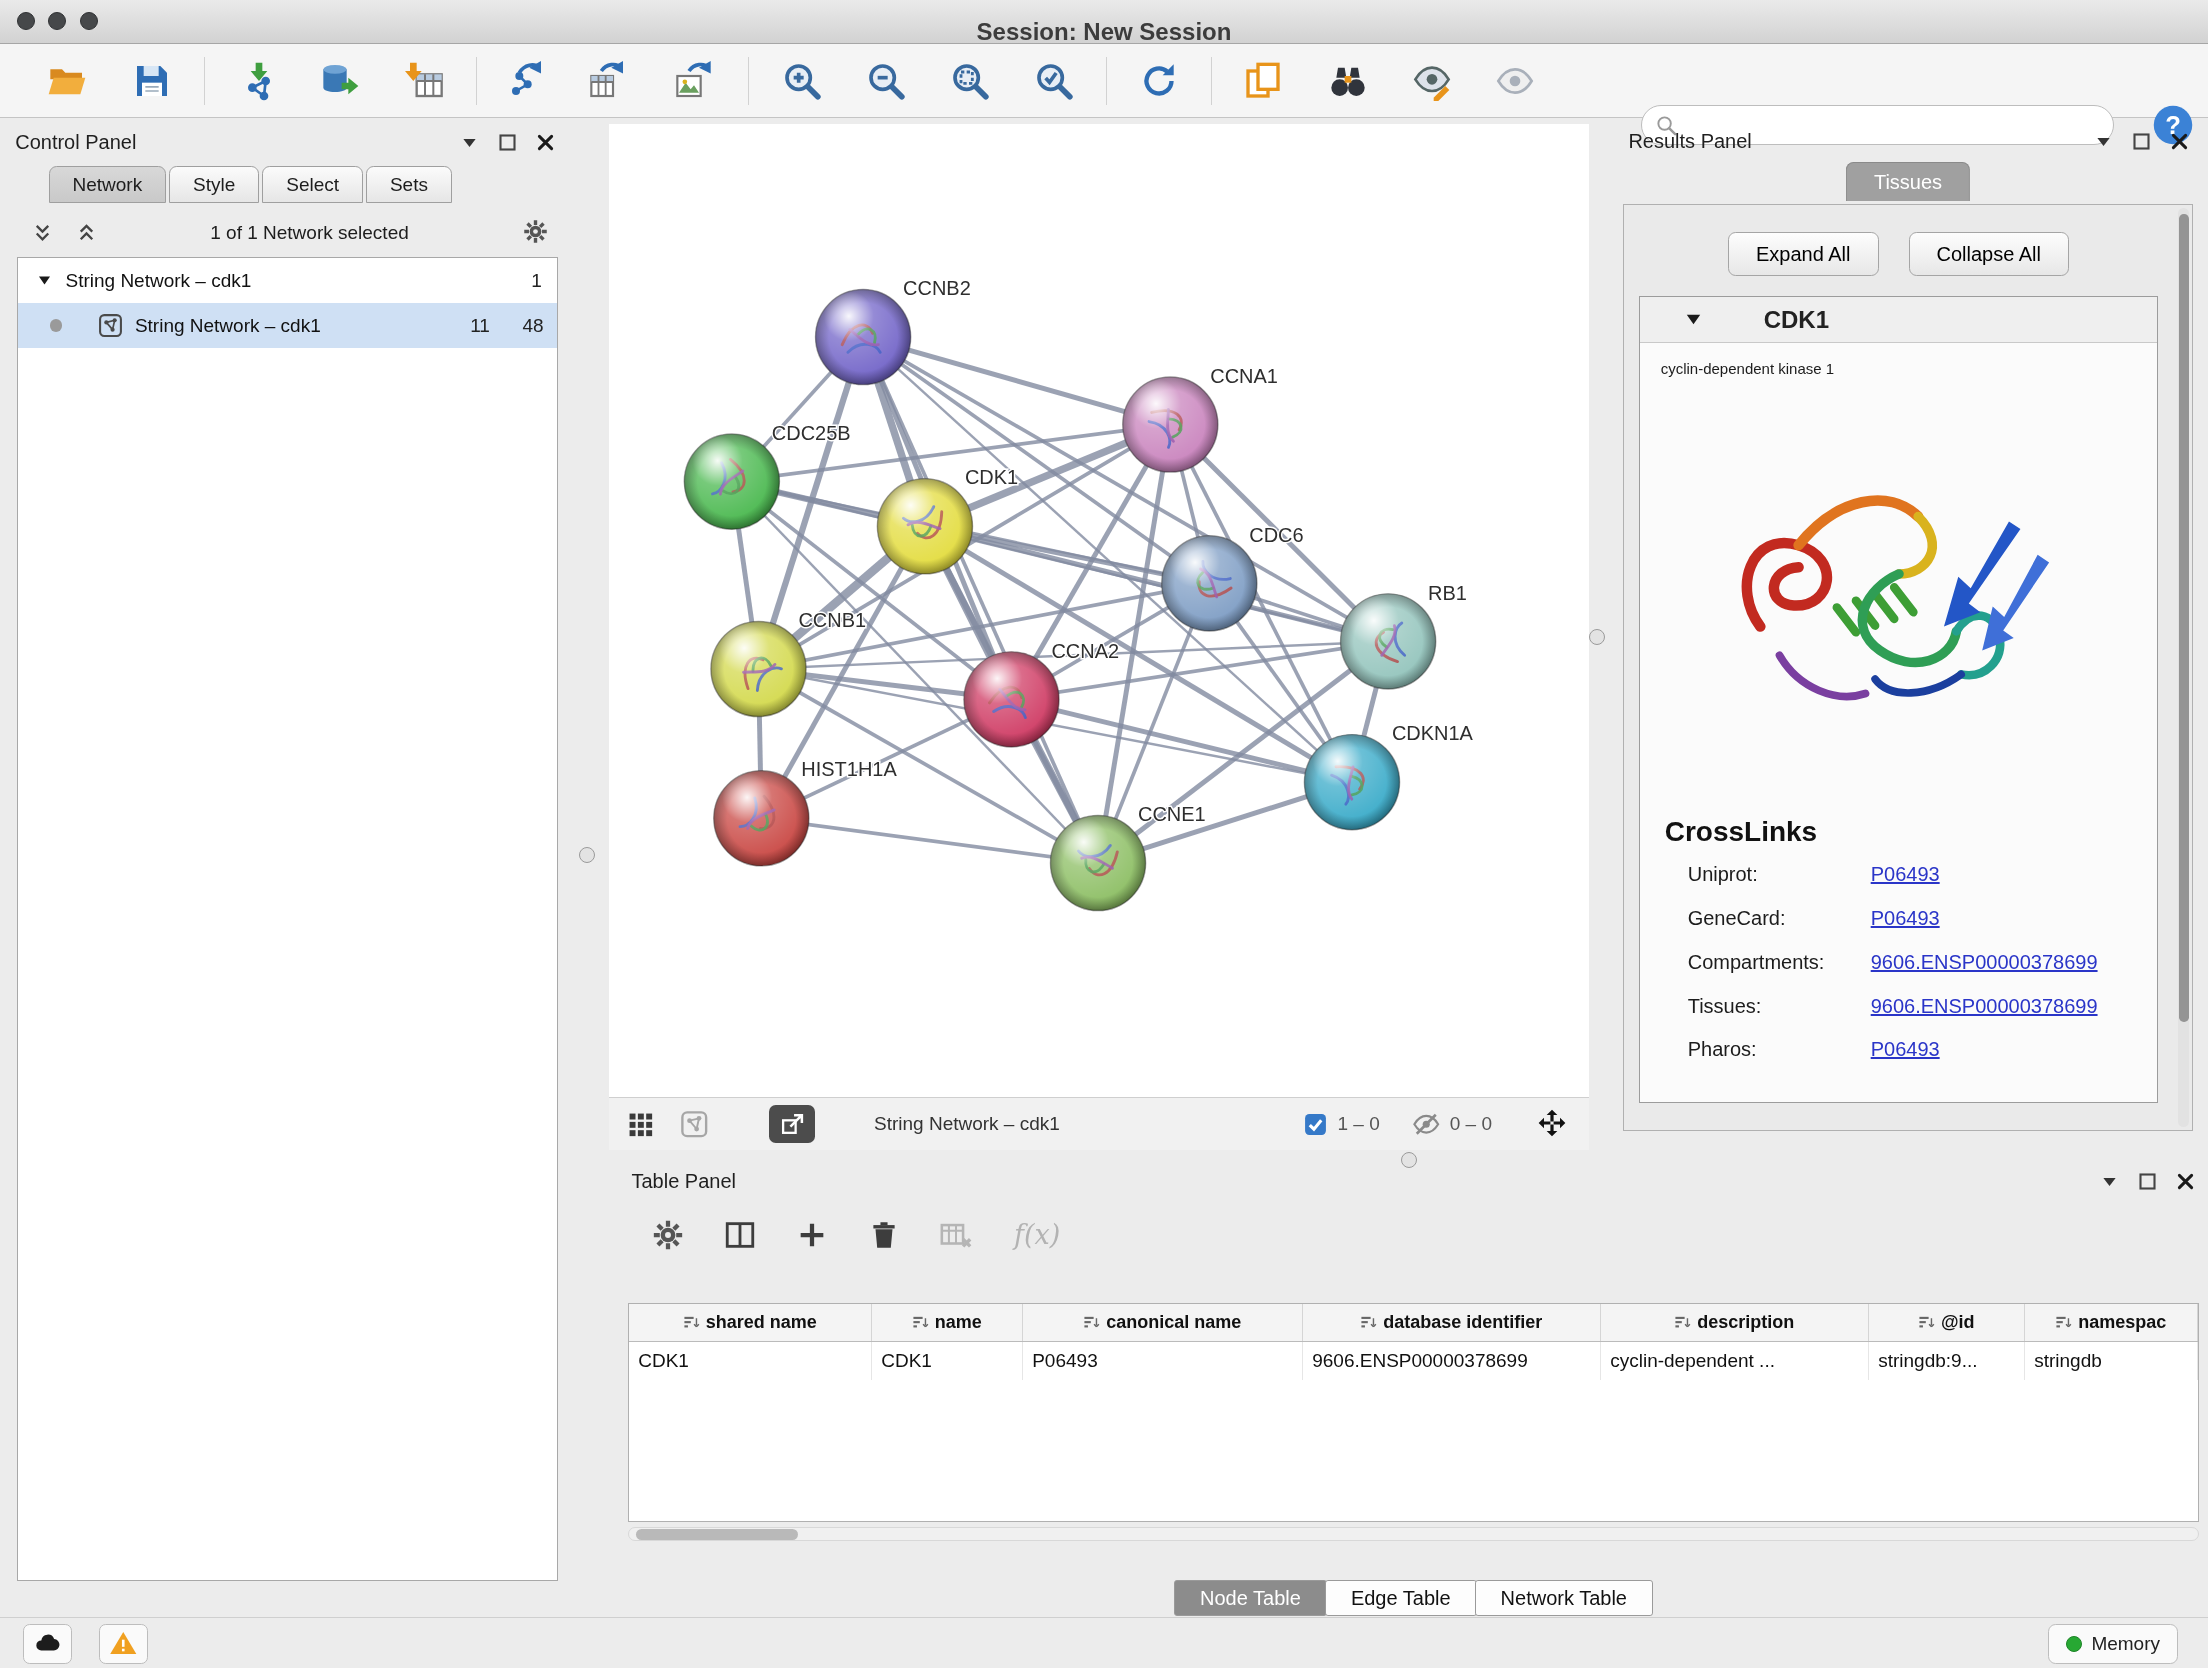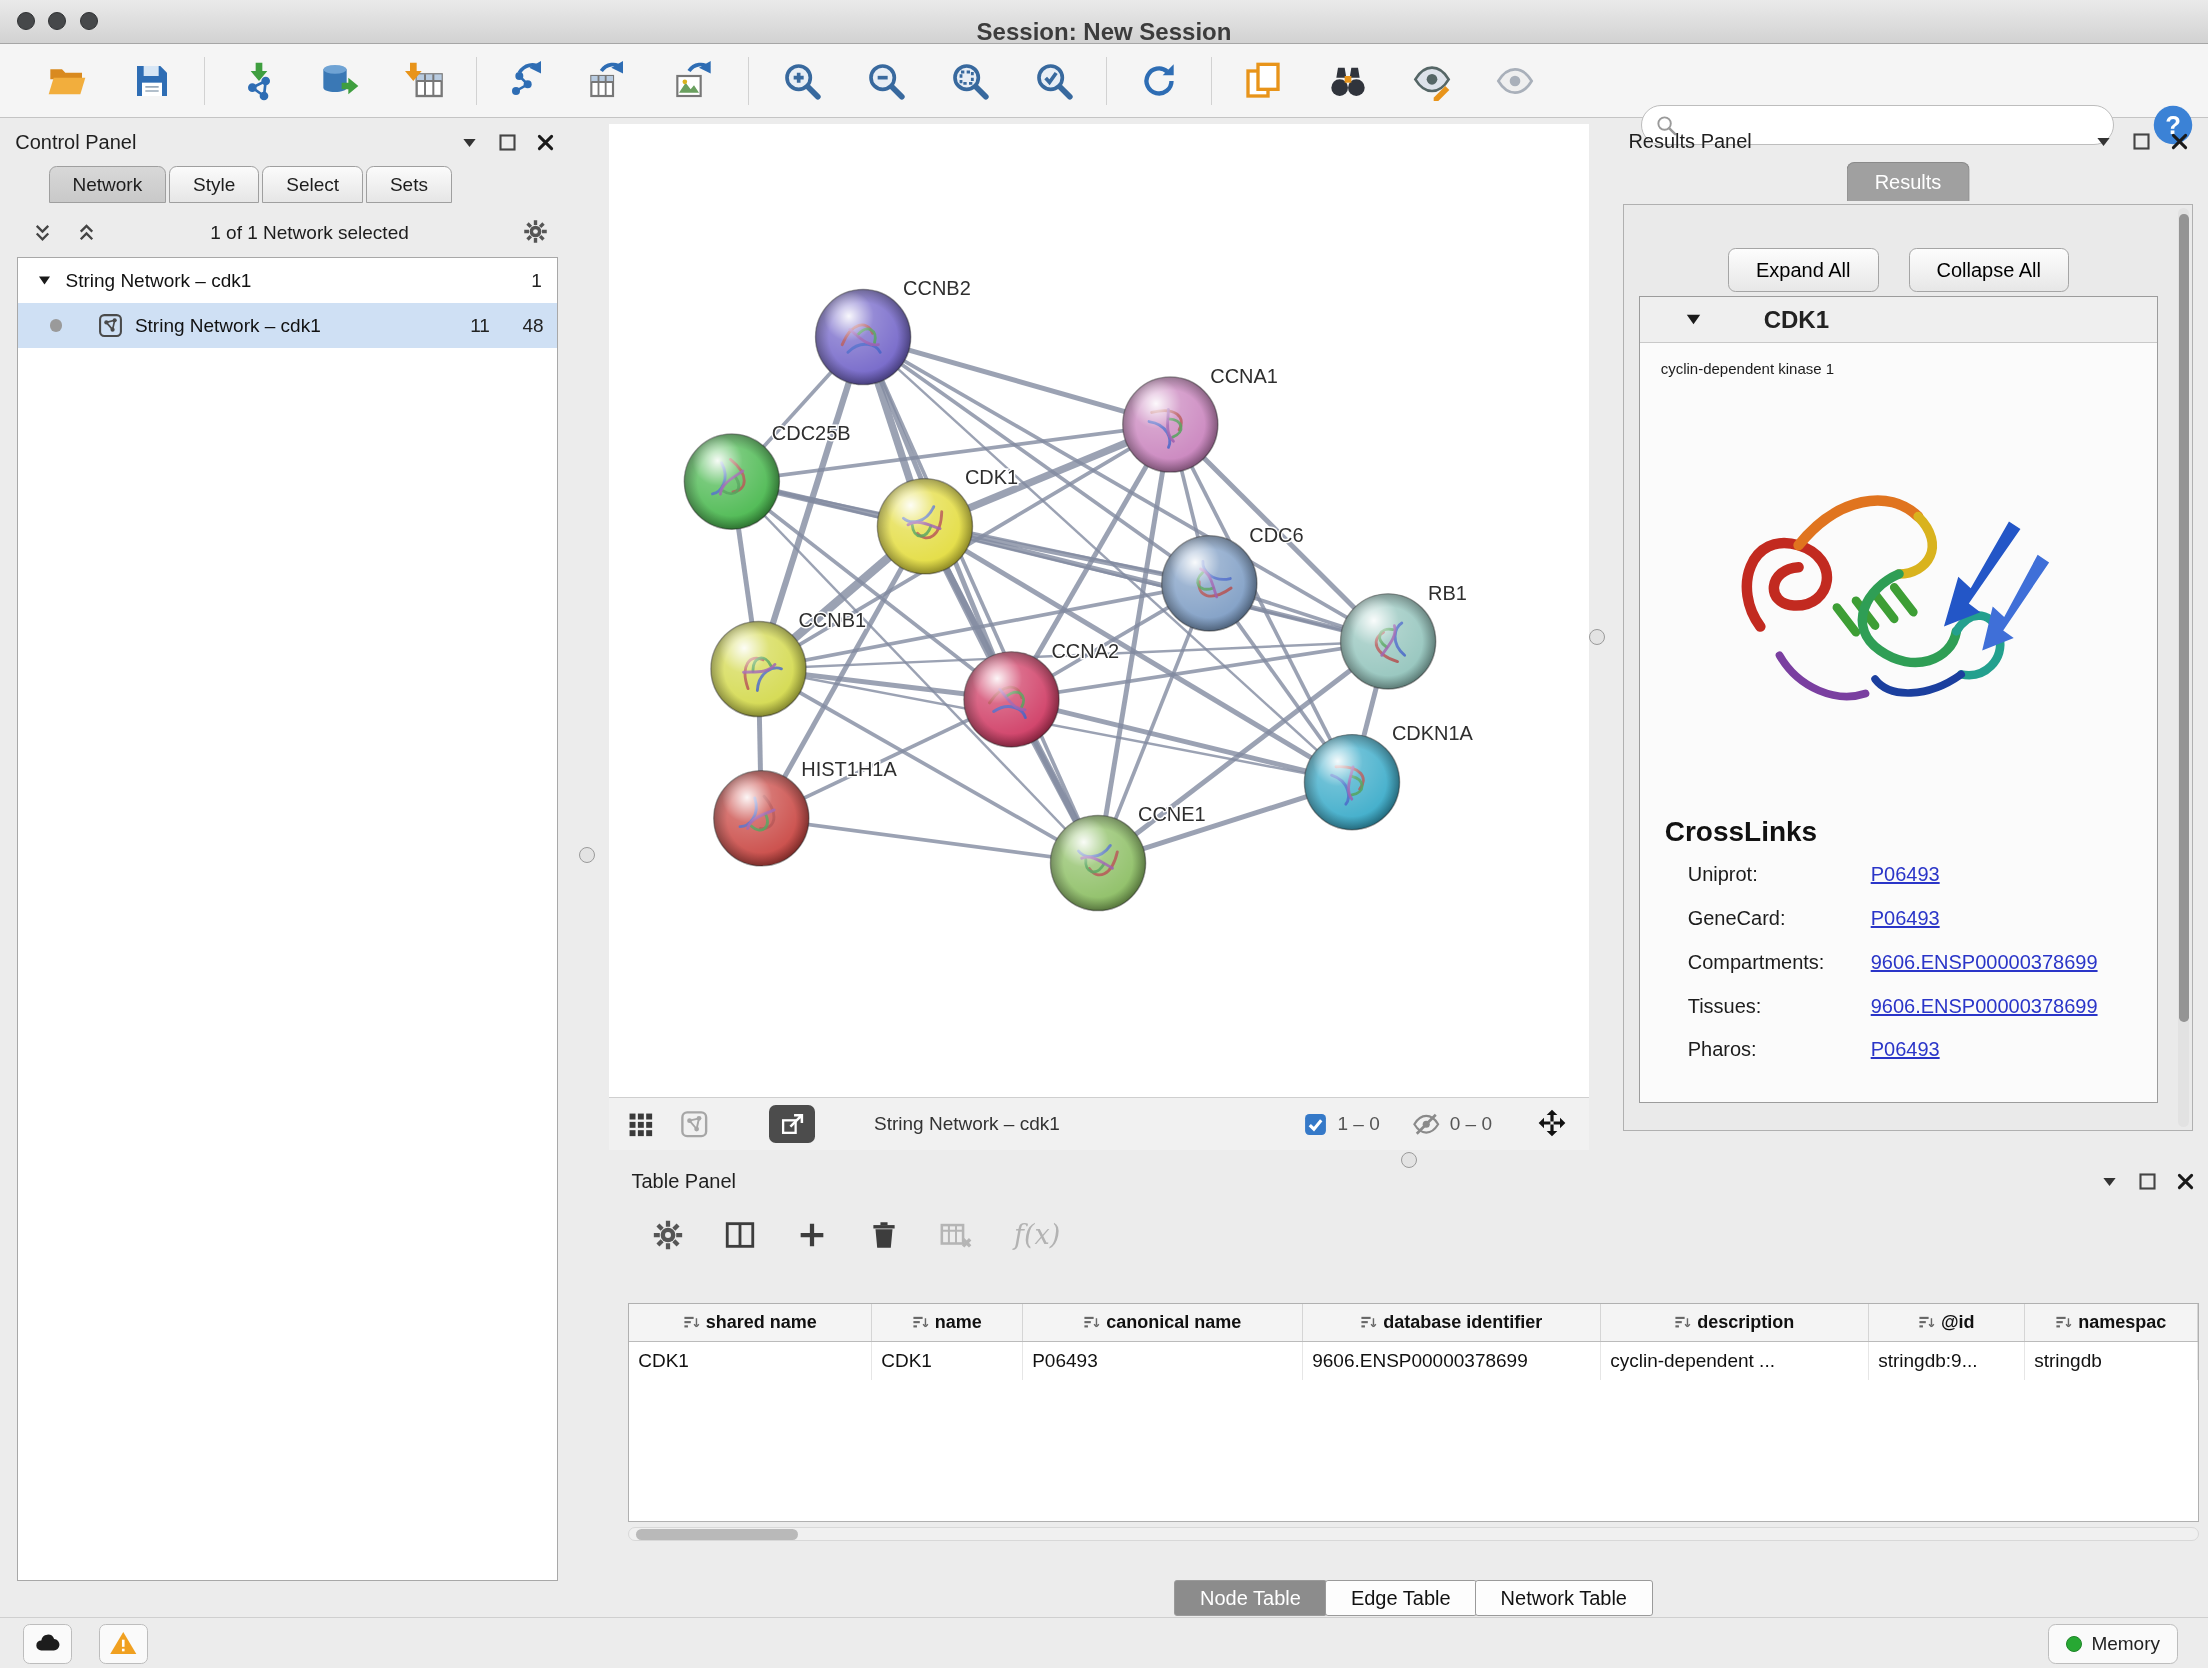--- a/index.html
+++ b/index.html
@@ -75,21 +75,21 @@
 
   
   .split { position:absolute; width:16px; height:16px; border-radius:50%; background:#e3e3e3; border:1px solid #9a9a9a; }
 
   
   .results-panel { position:absolute; left:1617px; top:124px; width:582px; height:1026px; }
   .rp-header { position:absolute; top:0; left:0; right:9.5px; height:34px; display:flex; align-items:center; justify-content:space-between; padding-left:11.4px; }
   .rp-tab { position:absolute; top:38px; left:50%; transform:translateX(-50%); background:#a0a0a0; color:#fff;
     border:1px solid #8a8a8a; border-bottom:none; border-radius:7.6px 7.6px 0 0; font-size:20px; padding:7.6px 27px; cursor:pointer; }
   .rp-box { position:absolute; top:80px; left:5.7px; right:5.7px; bottom:19px; border:1px solid #b0b0b0; background:#eaeaea; }
-  .rp-buttons { position:absolute; top:43px; left:0; right:19px; display:flex; justify-content:center; gap:30px; }
+  .rp-buttons { position:absolute; top:27px; left:0; right:19px; display:flex; justify-content:center; gap:30px; }
   .rp-btn { border:1px solid #a5a5a5; border-radius:7.6px; background:linear-gradient(#fdfdfd,#e7e7e7);
     font-size:20px; padding:9.5px 27px; font-family:"Liberation Sans",sans-serif; cursor:pointer; }
   .rp-card { position:absolute; top:91px; left:15px; right:34px; height:807px; background:#fbfbfb; border:1px solid #9c9c9c; }
   .rp-card-header { position:absolute; top:0; left:0; right:0; height:46px; background:#efefef; border-bottom:1px solid #c9c9c9;
     display:flex; align-items:center; }
   .rp-card-header svg { width:23px; height:23px; margin-left:42px; cursor:pointer; }
   .rp-gene { font-size:24px; font-weight:bold; margin-left:59px; }
   .rp-desc { position:absolute; top:63px; left:21px; font-size:15px; color:#1c1c1c; }
   .protein { position:absolute; top:167px; left:50%; transform:translateX(-50%); width:361px; height:306px; }
   .rp-xl-head { position:absolute; top:519px; left:25px; font-size:28px; font-weight:bold; color:#111; }
@@ -615,21 +615,21 @@
           <path d="M5 8l7 9 7-9z" fill="#333"></path>
         </svg>
       <svg viewBox="0 0 24 24">
           <rect x="4" y="4" width="16" height="16" fill="none" stroke="#444" stroke-width="2.4"></rect>
         </svg>
       <svg viewBox="0 0 24 24">
           <path d="M5 5l14 14M19 5L5 19" stroke="#1a1a1a" stroke-width="3.4" stroke-linecap="round"></path>
         </svg>
     </span>
   </div>
-  <div class="rp-tab">Results</div>
+  <div class="rp-tab">Tissues</div>
   <div class="rp-box">
     <div class="rp-buttons">
       <button class="rp-btn">Expand All</button>
       <button class="rp-btn">Collapse All</button>
     </div>
     <div class="rp-card">
       <div class="rp-card-header">
         <svg viewBox="0 0 24 24">
             <path d="M5 7l7 10 7-10z" fill="#1a1a1a"></path>
           </svg>

